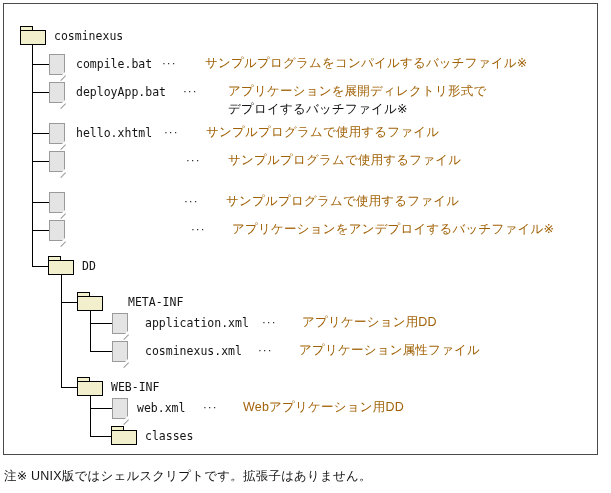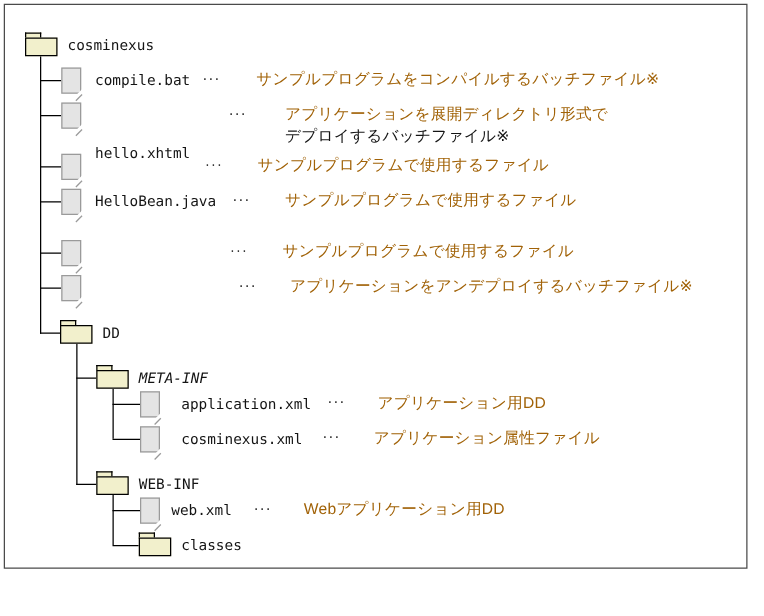--- a/index.html
+++ b/index.html
@@ -139,39 +139,39 @@
   </div>
   <div class="name mono" style="left:76px;top:57px;text-align:center;">compile.bat</div>
   <div class="dots" style="left:162px;top:57px;">···</div>
   <div class="desc" style="left:205px;top:55px;">サンプルプログラムをコンパイルするバッチファイル※</div>
 
   <div class="node" style="left:49px;top:82px;">
     <span class="file">
       <span class="sheet"></span><span class="fold"></span><span class="foldline"></span>
     </span>
   </div>
+  <div class="name mono" style="left:76px;top:85px;">deployApp.bat</div>
   <div class="dots" style="left:183px;top:85px;">···</div>
   <div class="desc" style="left:228px;top:83px;">アプリケーションを展開ディレクトリ形式で</div>
   <div class="desc2" style="left:228px;top:101px;">デプロイするバッチファイル※</div>
 
   <div class="node" style="left:49px;top:123px;">
     <span class="file">
       <span class="sheet"></span><span class="fold"></span><span class="foldline"></span>
     </span>
   </div>
-  <div class="name mono" style="left:76px;top:115px;">hello.xhtml</div>
+  <div class="name mono" style="left:76px;top:126px;">hello.xhtml</div>
   <div class="dots" style="left:164px;top:126px;">···</div>
   <div class="desc" style="left:206px;top:124px;">サンプルプログラムで使用するファイル</div>
 
   <div class="node" style="left:49px;top:151px;">
     <span class="file">
       <span class="sheet"></span><span class="fold"></span><span class="foldline"></span>
     </span>
   </div>
-  <div class="name mono" style="left:76px;top:154px;">HelloBean.java</div>
   <div class="dots" style="left:186px;top:154px;">···</div>
   <div class="desc" style="left:228px;top:152px;">サンプルプログラムで使用するファイル</div>
 
   <div class="node" style="left:49px;top:192px;">
     <span class="file">
       <span class="sheet"></span><span class="fold"></span><span class="foldline"></span>
     </span>
   </div>
   <div class="dots" style="left:184px;top:195px;">···</div>
   <div class="desc" style="left:226px;top:193px;">サンプルプログラムで使用するファイル</div>
@@ -189,21 +189,21 @@
       <span class="tab"></span><span class="body"></span>
     </span>
   </div>
   <div class="name mono" style="left:82px;top:259px;">DD</div>
 
   <div class="node" style="left:77px;top:292px;">
     <span class="folder">
       <span class="tab"></span><span class="body"></span>
     </span>
   </div>
-  <div class="name mono" style="left:111px;top:295px;font-style:italic;">META-INF</div>
+  <div class="name mono" style="left:128px;top:295px;">META-INF</div>
 
   <div class="node" style="left:112px;top:313px;">
     <span class="file">
       <span class="sheet"></span><span class="fold"></span><span class="foldline"></span>
     </span>
   </div>
   <div class="name mono" style="left:145px;top:316px;">application.xml</div>
   <div class="dots" style="left:262px;top:316px;">···</div>
   <div class="desc" style="left:302px;top:314px;">アプリケーション用DD</div>
 
@@ -232,14 +232,15 @@
   <div class="dots" style="left:203px;top:401px;">···</div>
   <div class="desc" style="left:243px;top:399px;">Webアプリケーション用DD</div>
 
   <div class="node" style="left:111px;top:426px;">
     <span class="folder">
       <span class="tab"></span><span class="body"></span>
     </span>
   </div>
   <div class="name mono" style="left:145px;top:429px;">classes</div>
 
+  <div class="footnote">注※ UNIX版ではシェルスクリプトです。拡張子はありません。</div>
 
 </div>
 
 </body></html>

